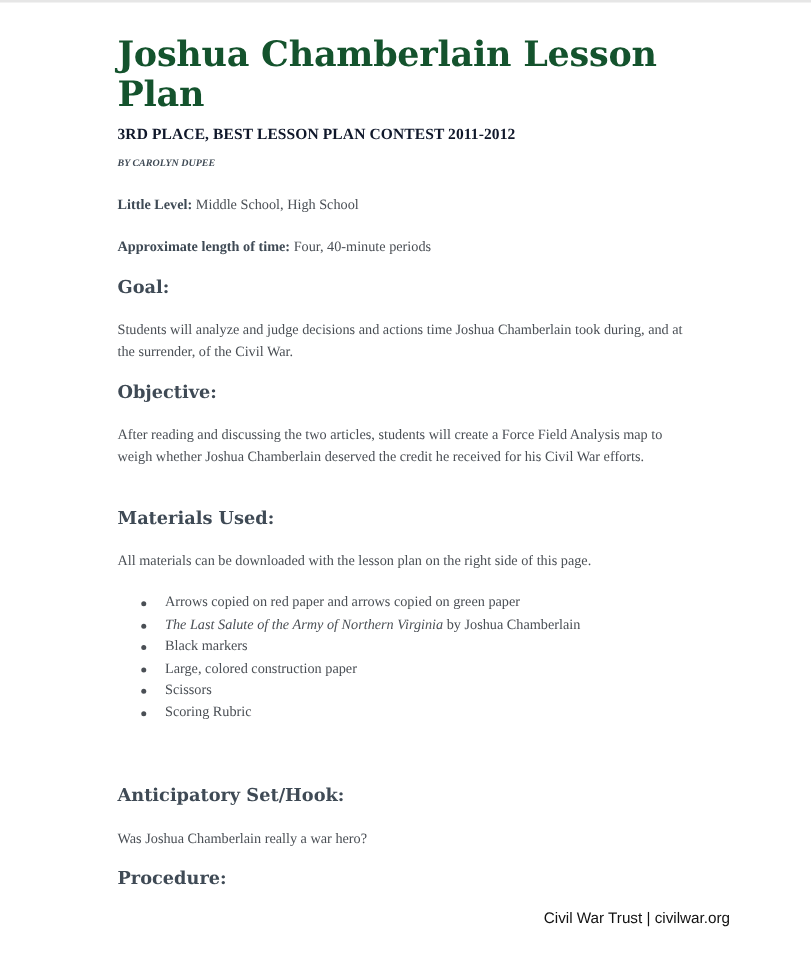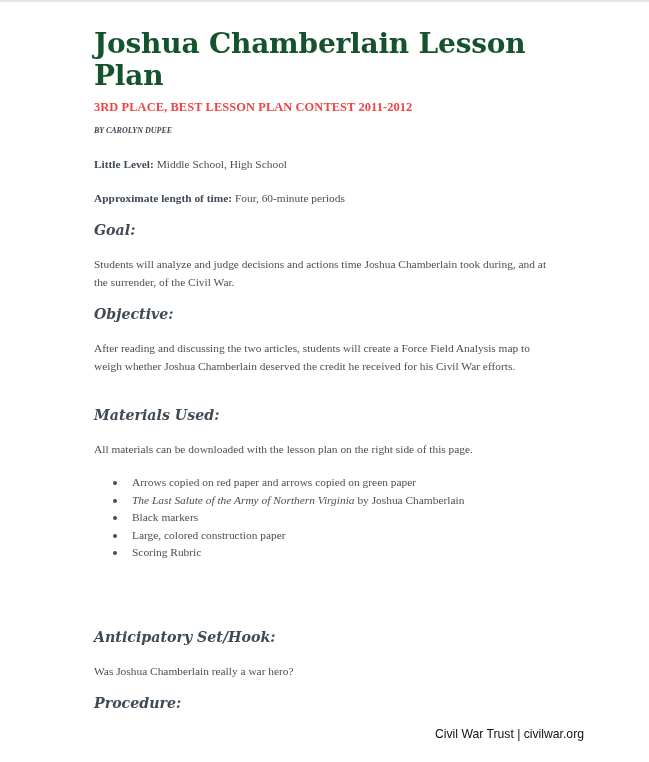--- a/index.html
+++ b/index.html
@@ -39,21 +39,21 @@
       color: #14532d;
       letter-spacing: -0.2px;
     }
     .subtitle {
       position: absolute;
       left: 0; top: 99px;
       margin: 0;
       font-weight: bold;
       font-size: 12.4px;
       line-height: 16px;
-      color: #ef4444;
+      color: #0f172a;
       text-transform: uppercase;
       white-space: nowrap;
       font-family: "Liberation Serif", "DejaVu Serif", serif;
       letter-spacing: 0.1px;
     }
     .byline {
       position: absolute;
       left: 0; top: 126px;
       margin: 0;
       font-weight: bold;
@@ -80,21 +80,20 @@
     }
     .heading {
       position: absolute;
       left: 0;
       margin: 0;
       font-family: "DejaVu Serif", "Liberation Serif", serif;
       font-weight: bold;
       font-size: 14.2px;
       line-height: 18px;
       color: #3f4a55;
-      font-style: italic;
     }
     .bullets {
       position: absolute;
       left: 0;
       top: 474px;
       margin: 0;
       padding: 0;
       list-style: none;
       font-family: "Liberation Serif", "DejaVu Serif", serif;
       font-size: 11.4px;
@@ -141,40 +140,41 @@
 
   <p class="byline">BY CAROLYN DUPEE</p>
 
   <p class="para" style="top:156px;">
     <b>Little Level:</b>
     <span>Middle School, High School</span>
   </p>
 
   <p class="para" style="top:190px;">
     <b>Approximate length of time:</b>
-    <span>Four, 60-minute periods</span>
+    <span>Four, 40-minute periods</span>
   </p>
 
   <h3 class="heading" style="top:221px;">Goal:</h3>
 
   <p class="para" style="top:256px;">Students will analyze and judge decisions and actions time Joshua Chamberlain took during, and at the surrender, of the Civil War.</p>
 
   <h3 class="heading" style="top:305px;">Objective:</h3>
 
   <p class="para" style="top:340px;">After reading and discussing the two articles, students will create a Force Field Analysis map to weigh whether Joshua Chamberlain deserved the credit he received for his Civil War efforts.</p>
 
   <h3 class="heading" style="top:406px;">Materials Used:</h3>
 
   <p class="para" style="top:441px;">All materials can be downloaded with the lesson plan on the right side of this page.</p>
 
   <ul class="bullets">
     <li><span class="dot"></span><span>Arrows copied on red paper and arrows copied on green paper</span></li>
     <li><span class="dot"></span><i>The Last Salute of the Army of Northern Virginia</i><span> by Joshua Chamberlain</span></li>
     <li><span class="dot"></span><span>Black markers</span></li>
     <li><span class="dot"></span><span>Large, colored construction paper</span></li>
+    <li><span class="dot"></span><span>Scissors</span></li>
     <li><span class="dot"></span><span>Scoring Rubric</span></li>
   </ul>
 
   <h3 class="heading" style="top:628px;">Anticipatory Set/Hook:</h3>
 
   <p class="para" style="top:663px;">Was Joshua Chamberlain really a war hero?</p>
 
   <h3 class="heading" style="top:694px;">Procedure:</h3>
 
 </div>

